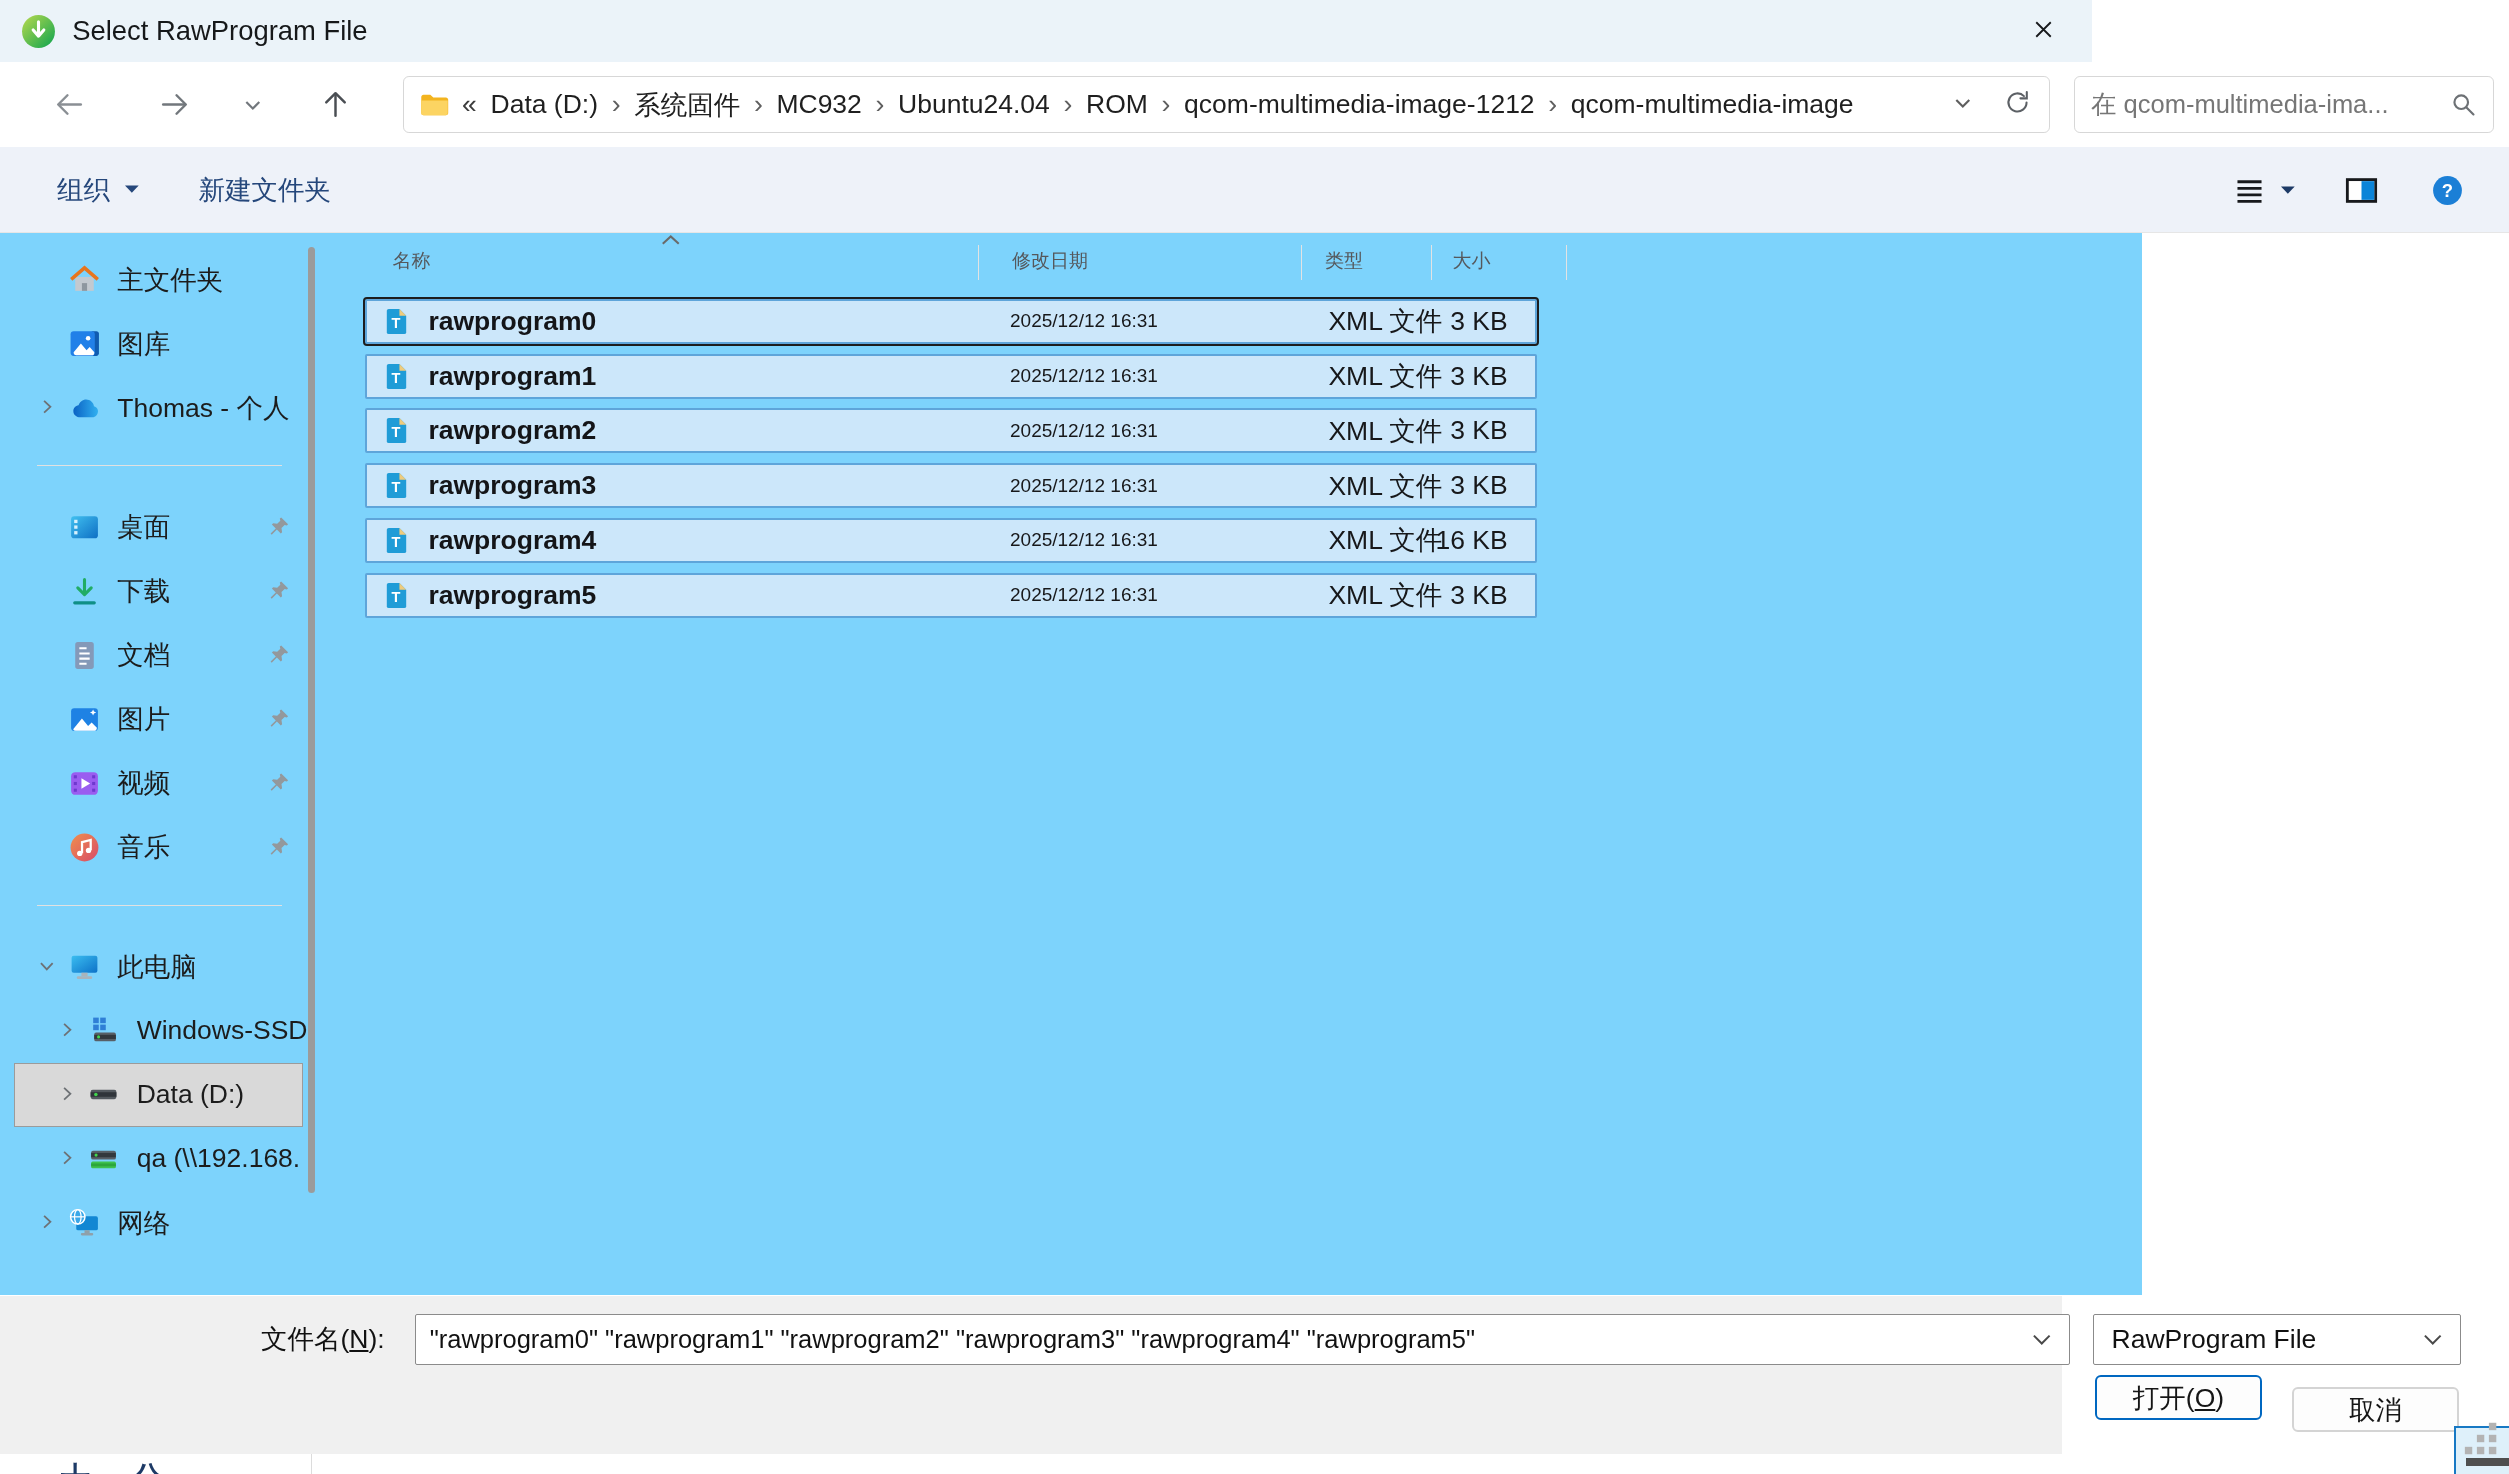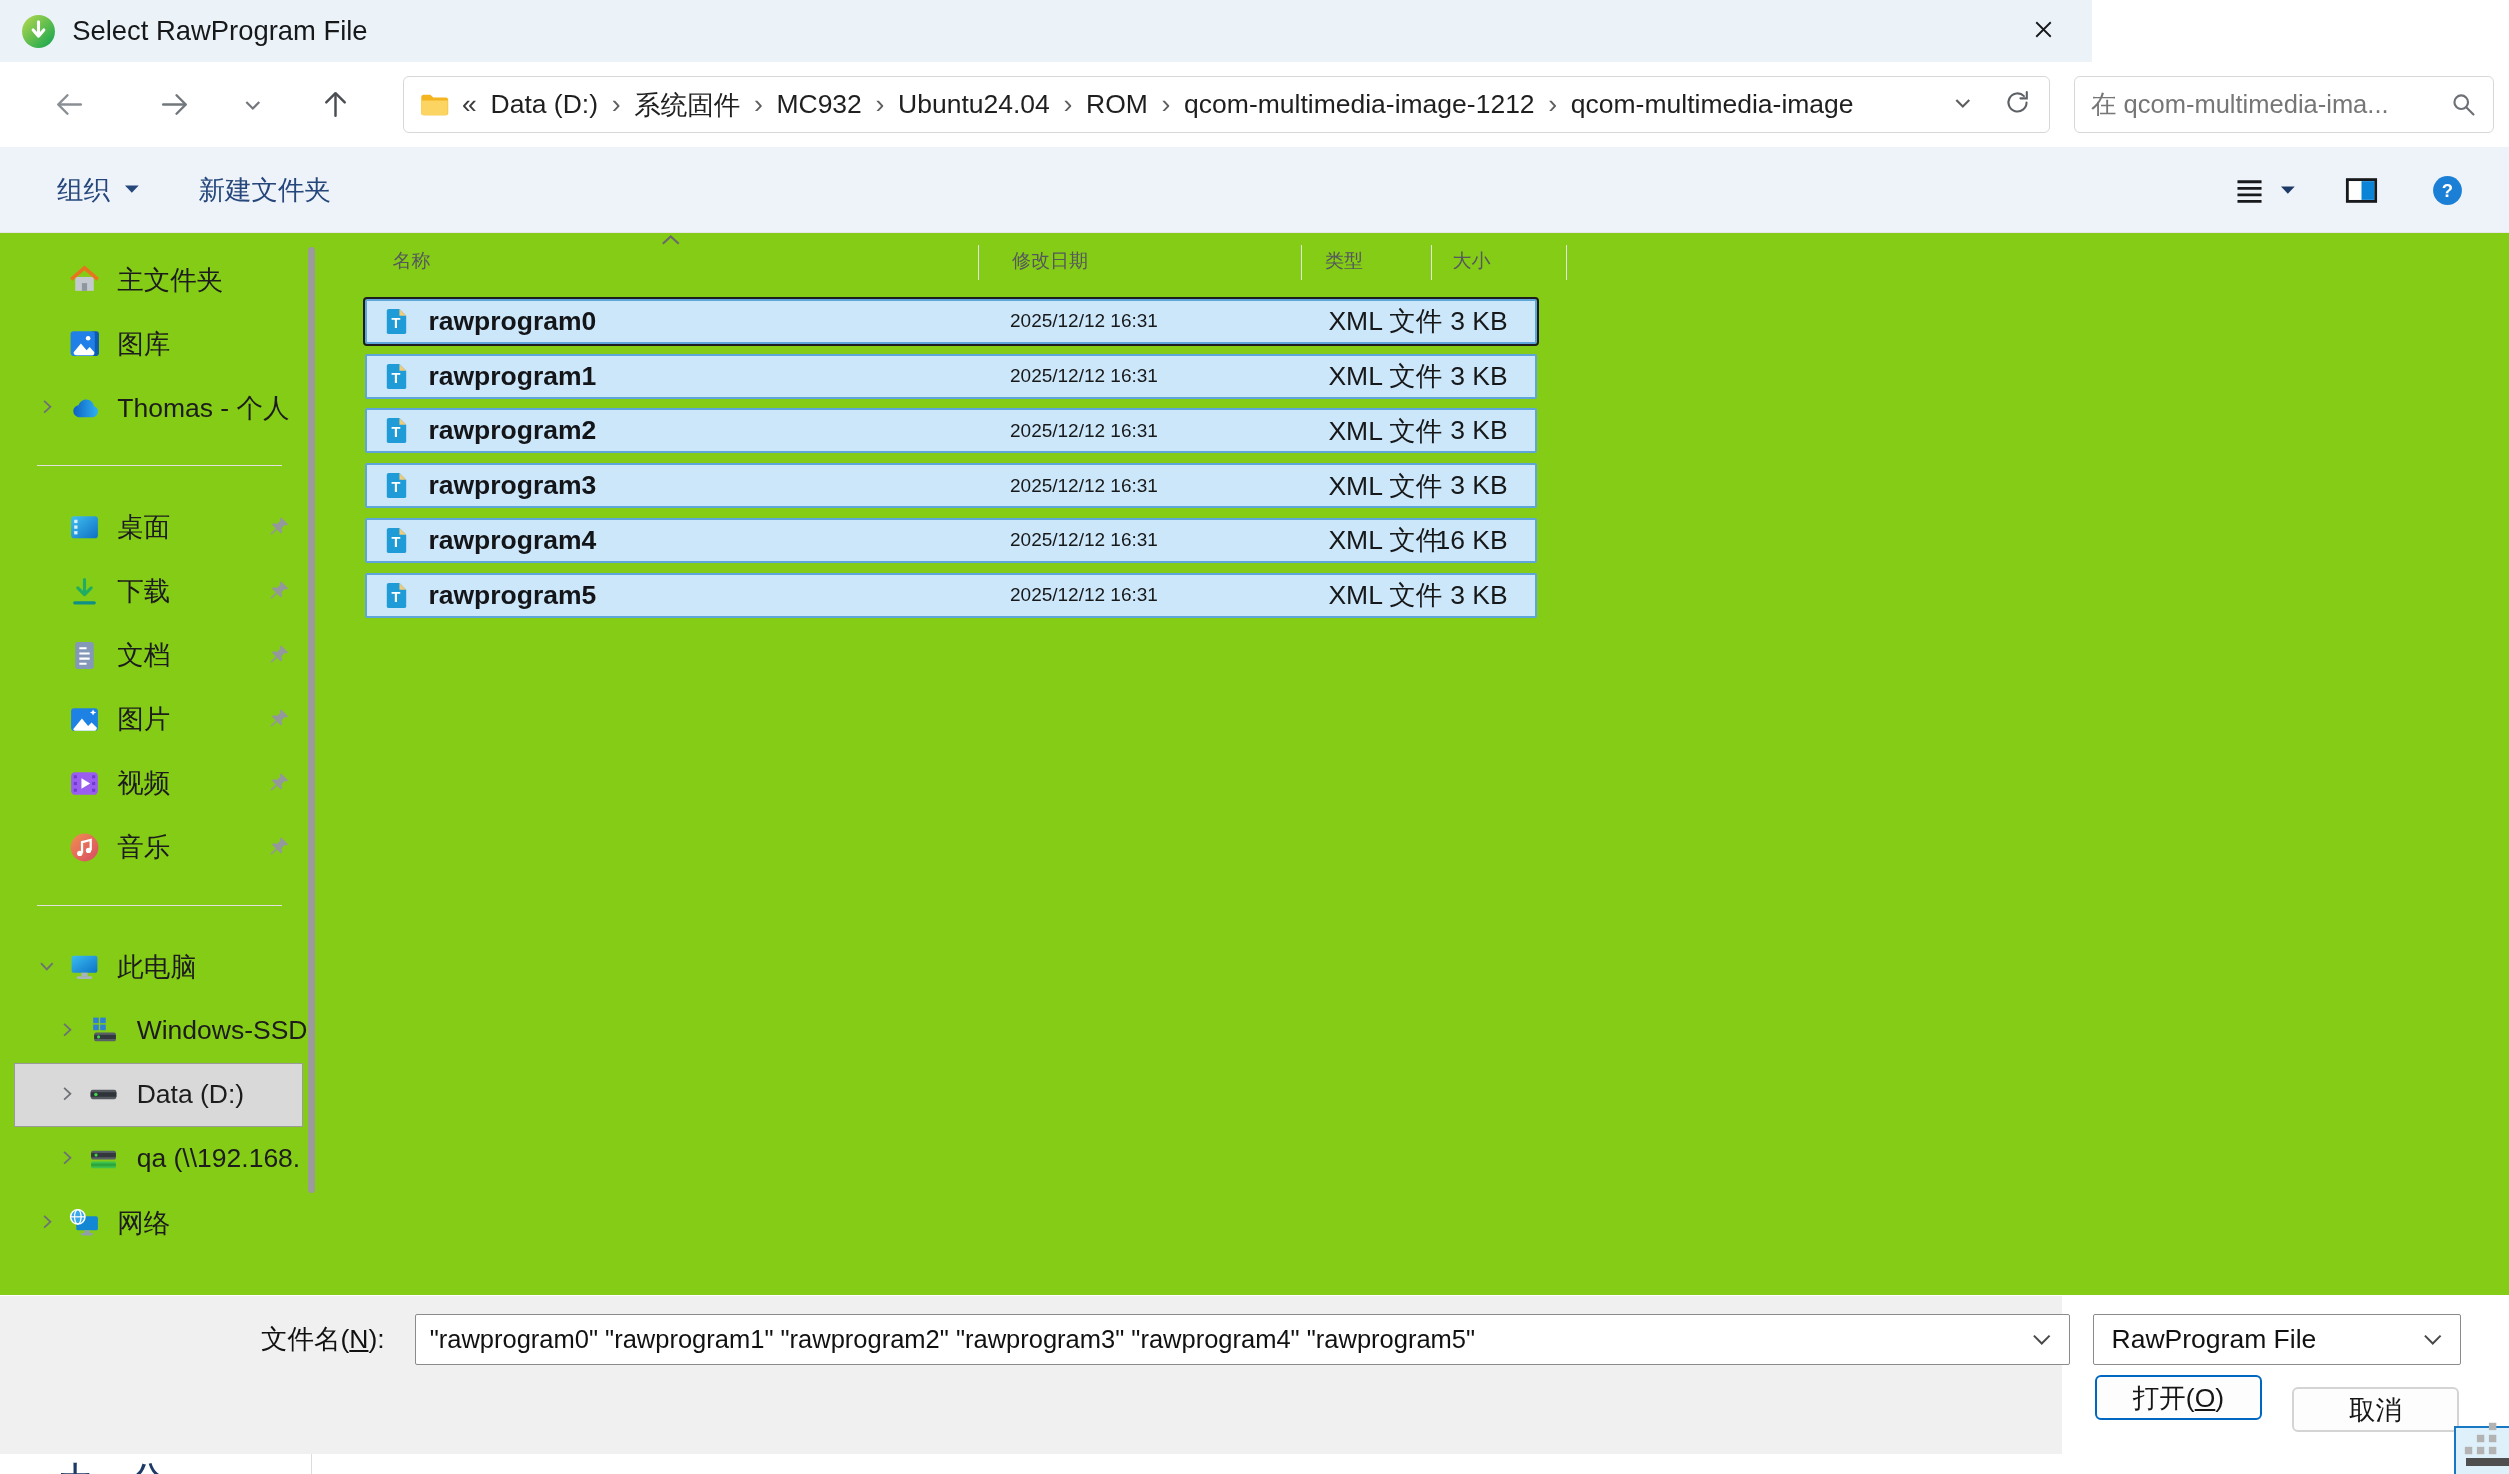--- a/index.html
+++ b/index.html
@@ -46,21 +46,21 @@
   .cmd-org { display:flex; align-items:center; }
   .cmd-caret { width:15.7px; height:10.8px; margin-left:13.7px; }
   .cmd-newfolder { margin-left:59px; }
   .cmd-right { position:absolute; right:43px; top:0; height:86px; display:flex; align-items:center; }
   .cmd-right .view-ic { width:35px; height:35px; }
   .cmd-right .view-caret { width:15.7px; height:10.8px; margin-left:13.7px; }
   .cmd-right .pane-ic { width:37px; height:37px; margin-left:47px; }
   .cmd-right .help-ic { width:37px; height:37px; margin-left:49px; }
 
   
-  .bodyarea { position:absolute; left:0; top:233px; width:2509px; height:1062px; background:#84cc16; }
+  .bodyarea { position:absolute; left:0; top:233px; width:2142px; height:1062px; background:#7dd3fc; }
 
   
   .sidebar { position:absolute; left:0; top:0; width:323px; height:100%; padding-top:14.7px; }
   .sb-thumb { position:absolute; right:7.8px; top:13.7px; width:6.9px; height:946px; background:#9b9b9b; border-radius:3.9px; }
   .sitem { height:64px; display:flex; align-items:center; margin:0 19.6px 0 13.7px; padding-left:21.6px;
            border:1px solid transparent; position:relative; }
   .sitem.indent { padding-left:41px; }
   .sitem.selected { background:var(--sidebar-selected-bg,#d9d9d9); border-color:#9b9b9b; }
   .chev { width:23.5px; height:23.5px; margin-right:7.8px; flex:none; }
   .chev .ic { width:21.6px; height:21.6px; }

